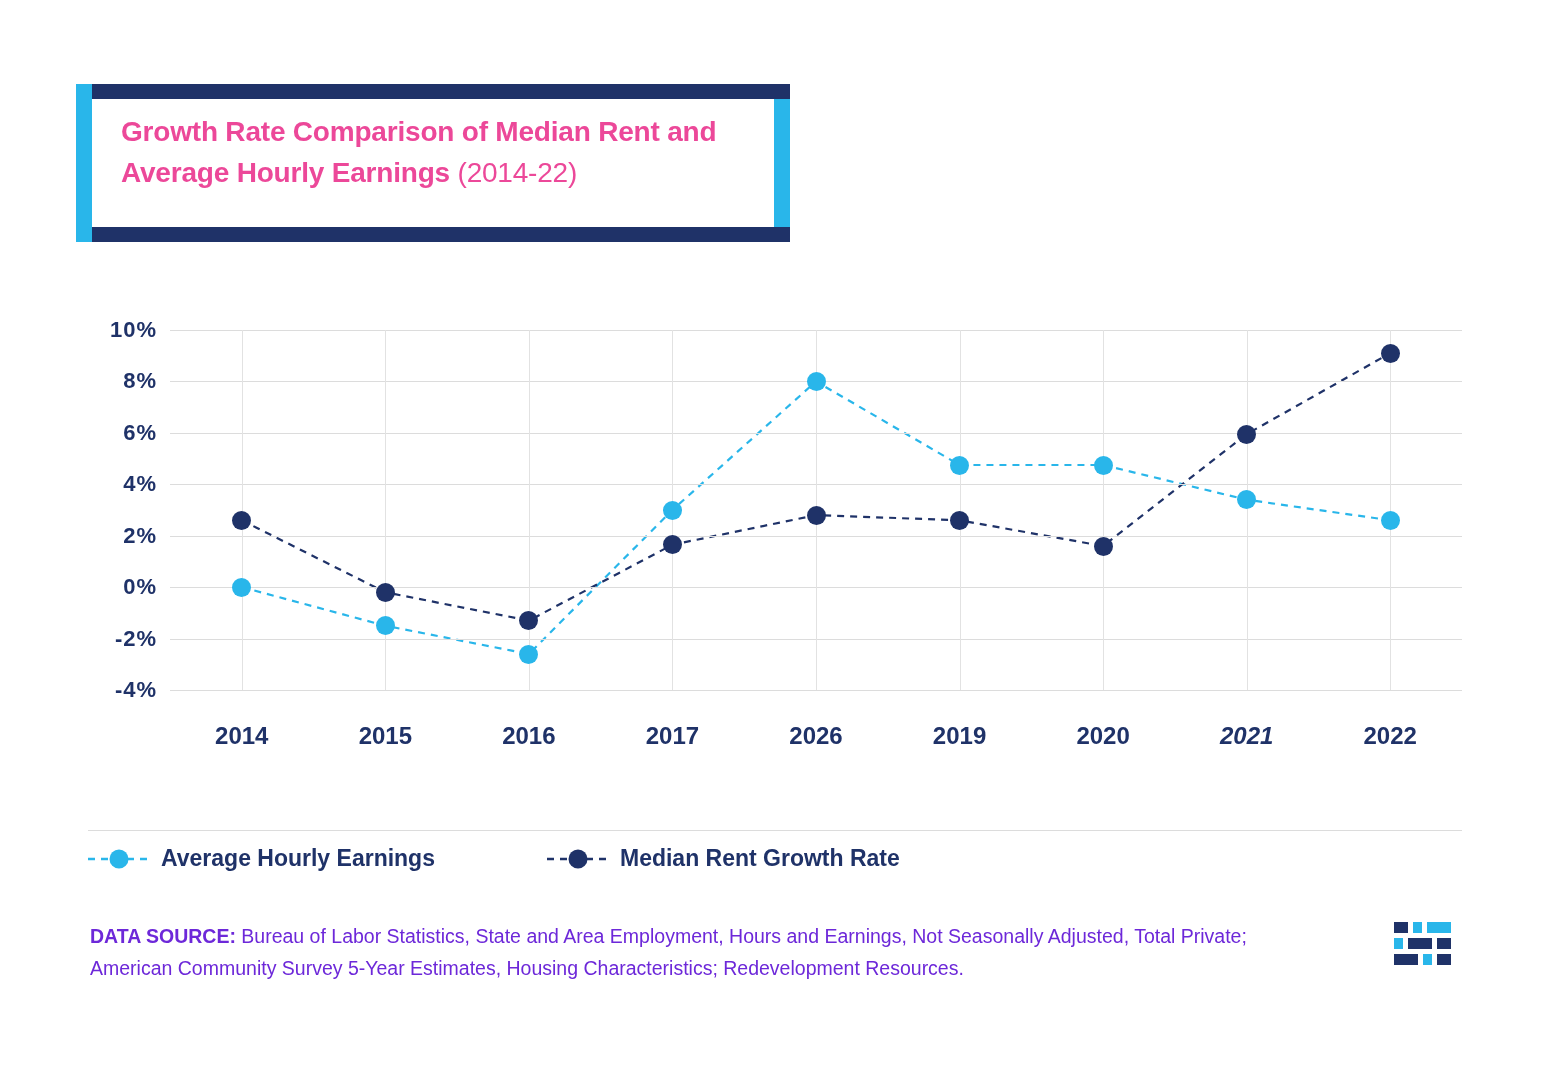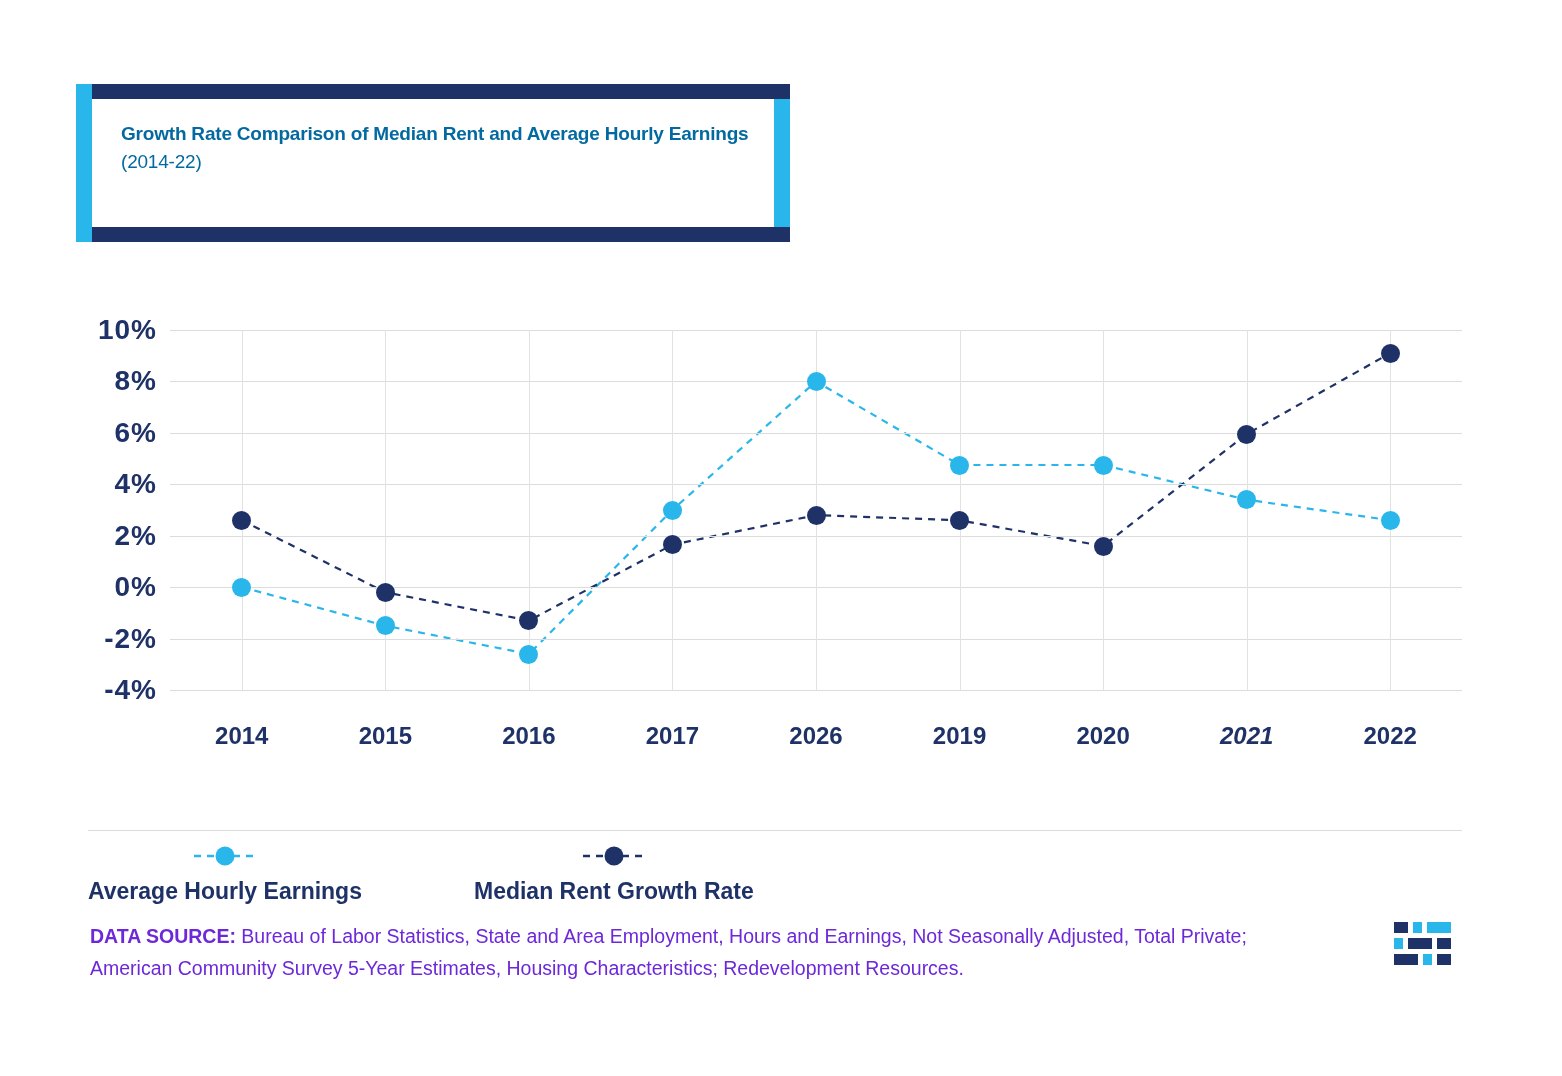--- a/index.html
+++ b/index.html
@@ -44,26 +44,26 @@
   }
   .title-bar-right {
     position: absolute;
     right: 0; top: 15px;
     width: 16px; height: 128px;
     background: #29b6ea;
   }
   .title-text {
     position: absolute;
     left: 45px;
-    top: 36px;
+    top: 28px;
     width: 650px;
-    font-size: 19px;
+    font-size: 28px;
     font-weight: bold;
     line-height: 1.45;
-    color: #0369a1;
+    color: #ec4899;
     letter-spacing: -0.2px;
   }
   .title-years {
     font-weight: normal;
   }
 
   
   .chart-area {
     position: absolute;
     left: 88px;
@@ -90,21 +90,21 @@
     top: 0;
     bottom: 0;
     width: 1px;
     background: #e2e2e2;
   }
   .ytick {
     position: absolute;
     right: 1305px;
     width: 74px;
     text-align: right;
-    font-size: 28px;
+    font-size: 22px;
     font-weight: bold;
     color: #1f3268;
     transform: translateY(-50%);
     letter-spacing: 1px;
   }
   .xtick {
     position: absolute;
     top: 392px;
     width: 120px;
     margin-left: -60px;
@@ -144,21 +144,20 @@
     left: 88px;
     top: 845px;
     display: flex;
     align-items: center;
     gap: 112px;
   }
   .legend-item {
     display: flex;
     align-items: center;
     gap: 11px;
-    flex-direction: column;
   }
   .legend-label {
     font-size: 23px;
     font-weight: bold;
     color: #1f3268;
   }
   .legend-mark { display: block; }
 
   
   .source {

